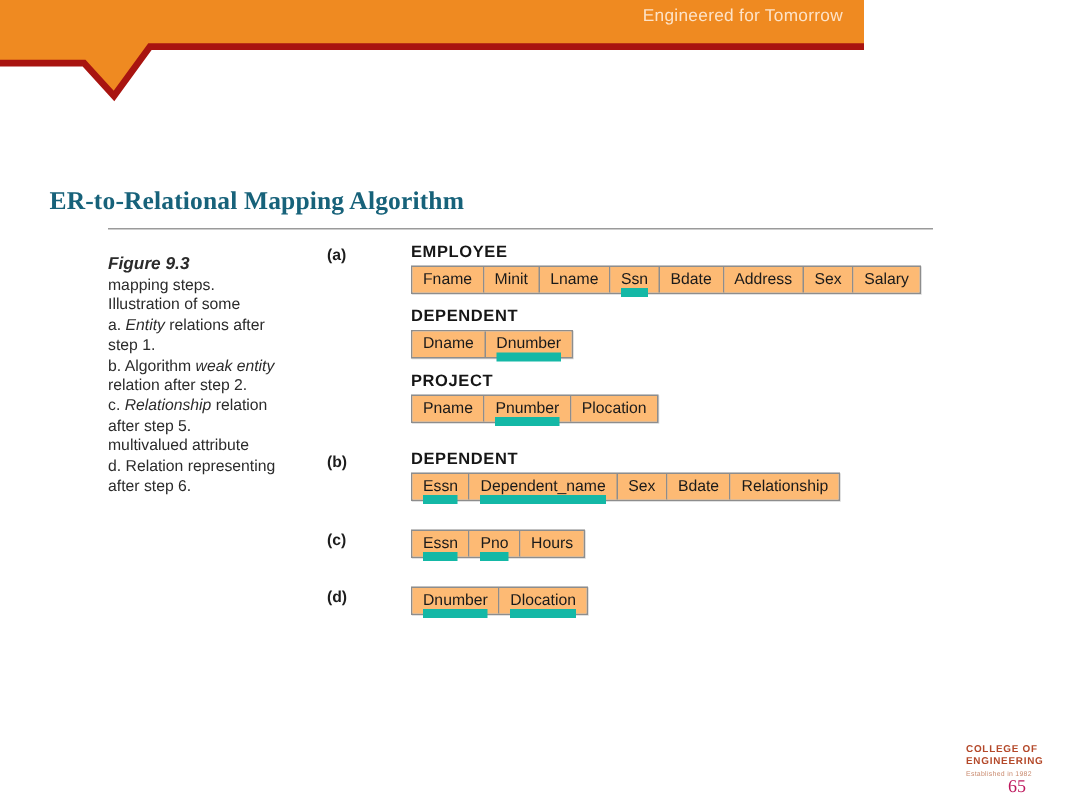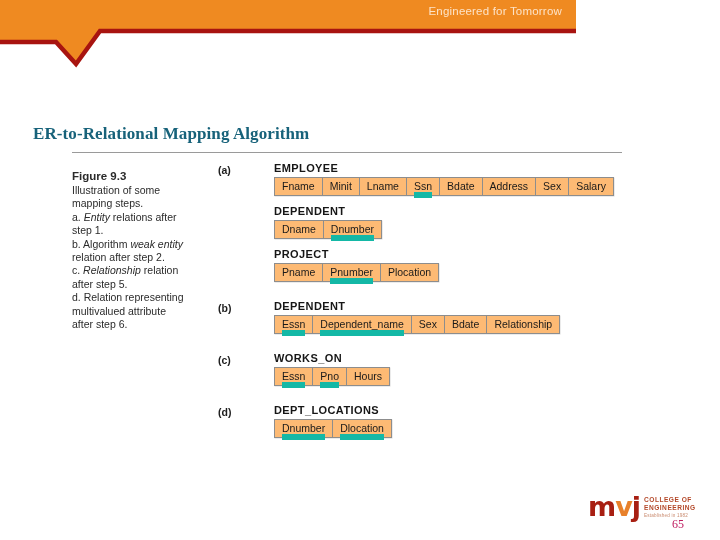--- a/index.html
+++ b/index.html
@@ -78,20 +78,21 @@
     width: 128px;
     font-size: 10.5px;
     line-height: 13.4px;
     color: #2b2b2b;
   }
   #figure-caption .cap-title {
     font-weight: bold;
     font-size: 11.5px;
     display: block;
     margin-bottom: 0.5px;
+    font-style: italic;
   }
   #figure-caption .cap-line {
     display: block;
     white-space: nowrap;
   }
   #figure-caption i {
     font-style: italic;
   }
 
   
@@ -218,30 +219,30 @@
   <div id="header-tagline">Engineered for Tomorrow</div>
 </div>
 
 <div id="slide-title">ER-to-Relational Mapping Algorithm</div>
 
 <div id="figure-rule"></div>
 
 <div id="figure-area">
   <div id="figure-caption">
       <span class="cap-title">Figure 9.3</span>
+      <span class="cap-line"><span>mapping steps.</span></span>
       <span class="cap-line"><span>Illustration of some</span></span>
-      <span class="cap-line"><span>mapping steps.</span></span>
       <span class="cap-line"><span>a. </span><i>Entity</i><span> relations after</span></span>
       <span class="cap-line"><span>step 1.</span></span>
       <span class="cap-line"><span>b. Algorithm </span><i>weak entity</i></span>
       <span class="cap-line"><span>relation after step 2.</span></span>
       <span class="cap-line"><span>c. </span><i>Relationship</i><span> relation</span></span>
       <span class="cap-line"><span>after step 5.</span></span>
+      <span class="cap-line"><span>multivalued attribute</span></span>
       <span class="cap-line"><span>d. Relation representing</span></span>
-      <span class="cap-line"><span>multivalued attribute</span></span>
       <span class="cap-line"><span>after step 6.</span></span>
     </div>
   <div id="relations-column">
       <div class="relation-group">
         <div class="group-label">(a)</div>
         <div class="relation-block"><div class="relation-name">EMPLOYEE</div><div class="relation-table">
             <div class="attr-cell"><span>Fname</span></div>
             <div class="attr-cell"><span>Minit</span></div>
             <div class="attr-cell"><span>Lname</span></div>
             <div class="attr-cell pk"><span>Ssn</span></div>
@@ -265,41 +266,38 @@
             <div class="attr-cell pk"><span>Essn</span></div>
             <div class="attr-cell pk"><span>Dependent_name</span></div>
             <div class="attr-cell"><span>Sex</span></div>
             <div class="attr-cell"><span>Bdate</span></div>
             <div class="attr-cell"><span>Relationship</span></div>
           </div></div>
       </div>
       <div class="gap-lg"></div>
       <div class="relation-group">
         <div class="group-label">(c)</div>
-        <div class="relation-block"><div class="relation-name">WORKS_ON</div><div class="relation-table">
+        <div class="relation-block"><div class="relation-table">
             <div class="attr-cell pk"><span>Essn</span></div>
             <div class="attr-cell pk"><span>Pno</span></div>
             <div class="attr-cell"><span>Hours</span></div>
           </div></div>
       </div>
       <div class="gap-lg"></div>
       <div class="relation-group">
         <div class="group-label">(d)</div>
-        <div class="relation-block"><div class="relation-name">DEPT_LOCATIONS</div><div class="relation-table">
+        <div class="relation-block"><div class="relation-table">
             <div class="attr-cell pk"><span>Dnumber</span></div>
             <div class="attr-cell pk"><span>Dlocation</span></div>
           </div></div>
       </div>
     </div>
 </div>
 
 <div id="footer-logo">
-  <div id="logo-mark">
-    <span class="mv-m">m</span><span class="mv-v">v</span><span class="mv-j">j</span>
-  </div>
   <div id="logo-text">
     <span class="lt1">COLLEGE OF</span>
     <span class="lt2">ENGINEERING</span>
     <span class="lt3">Established in 1982</span>
   </div>
 </div>
 
 <div id="page-number">65</div>
 
 </body></html>

